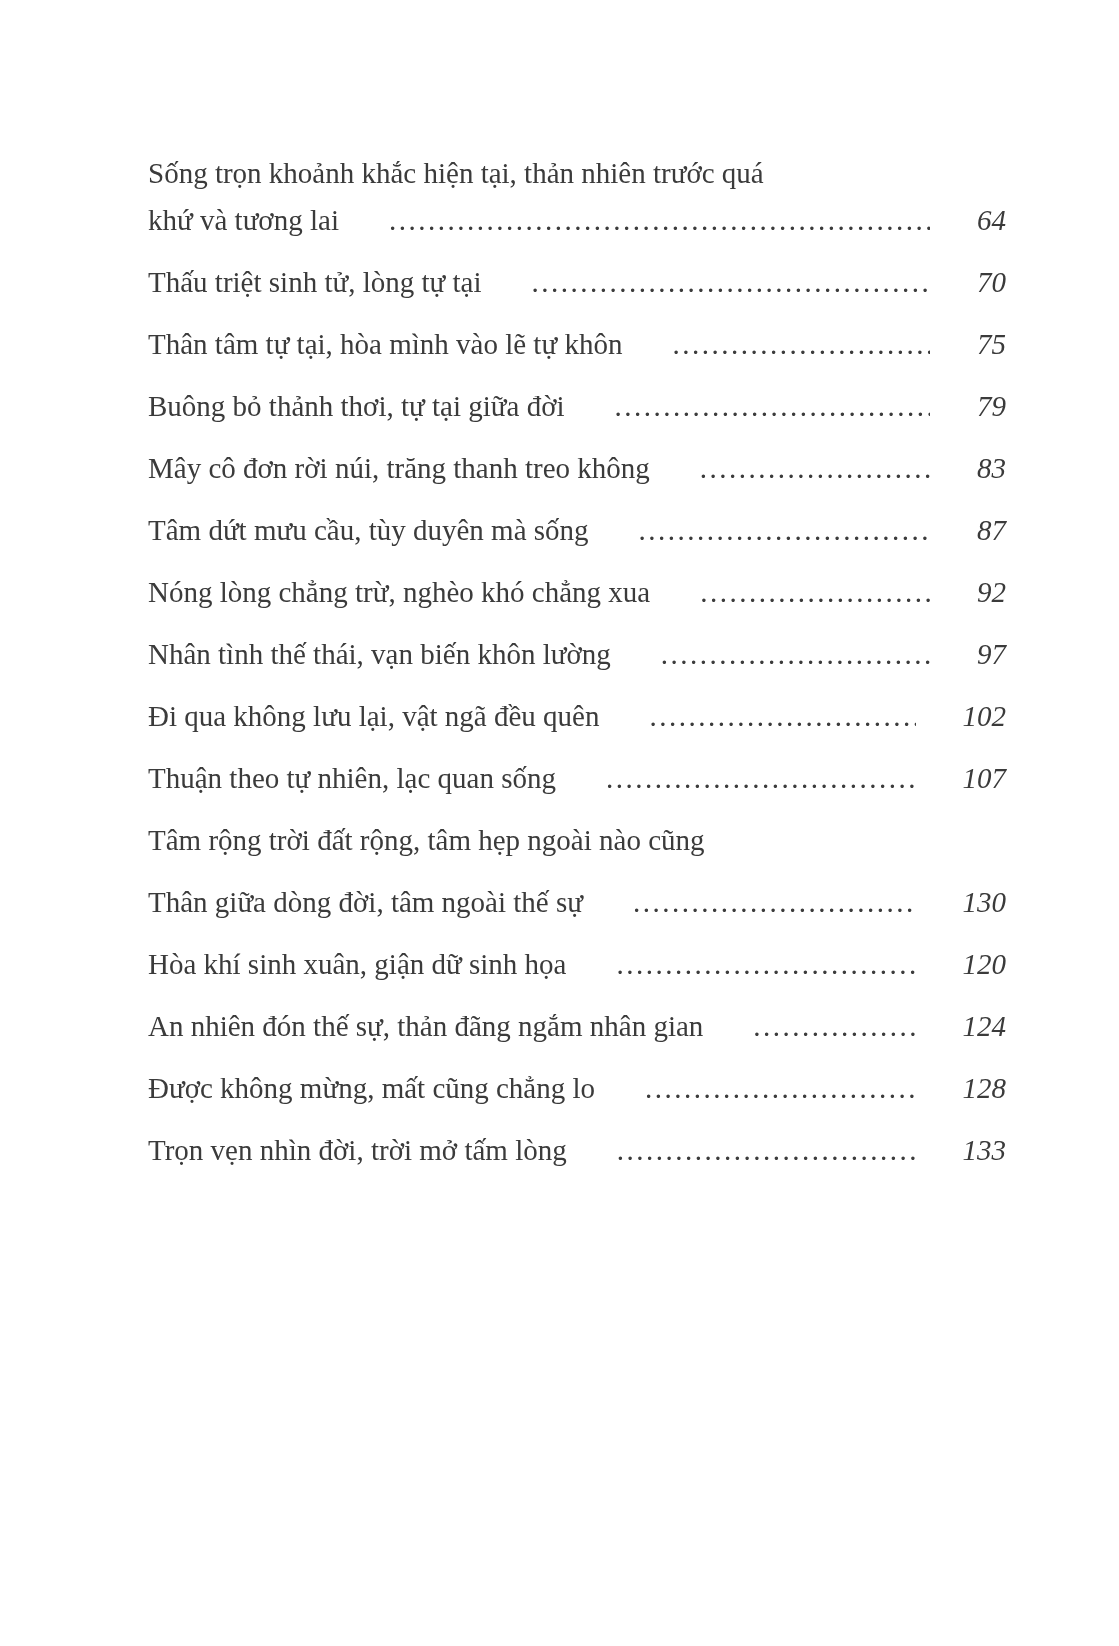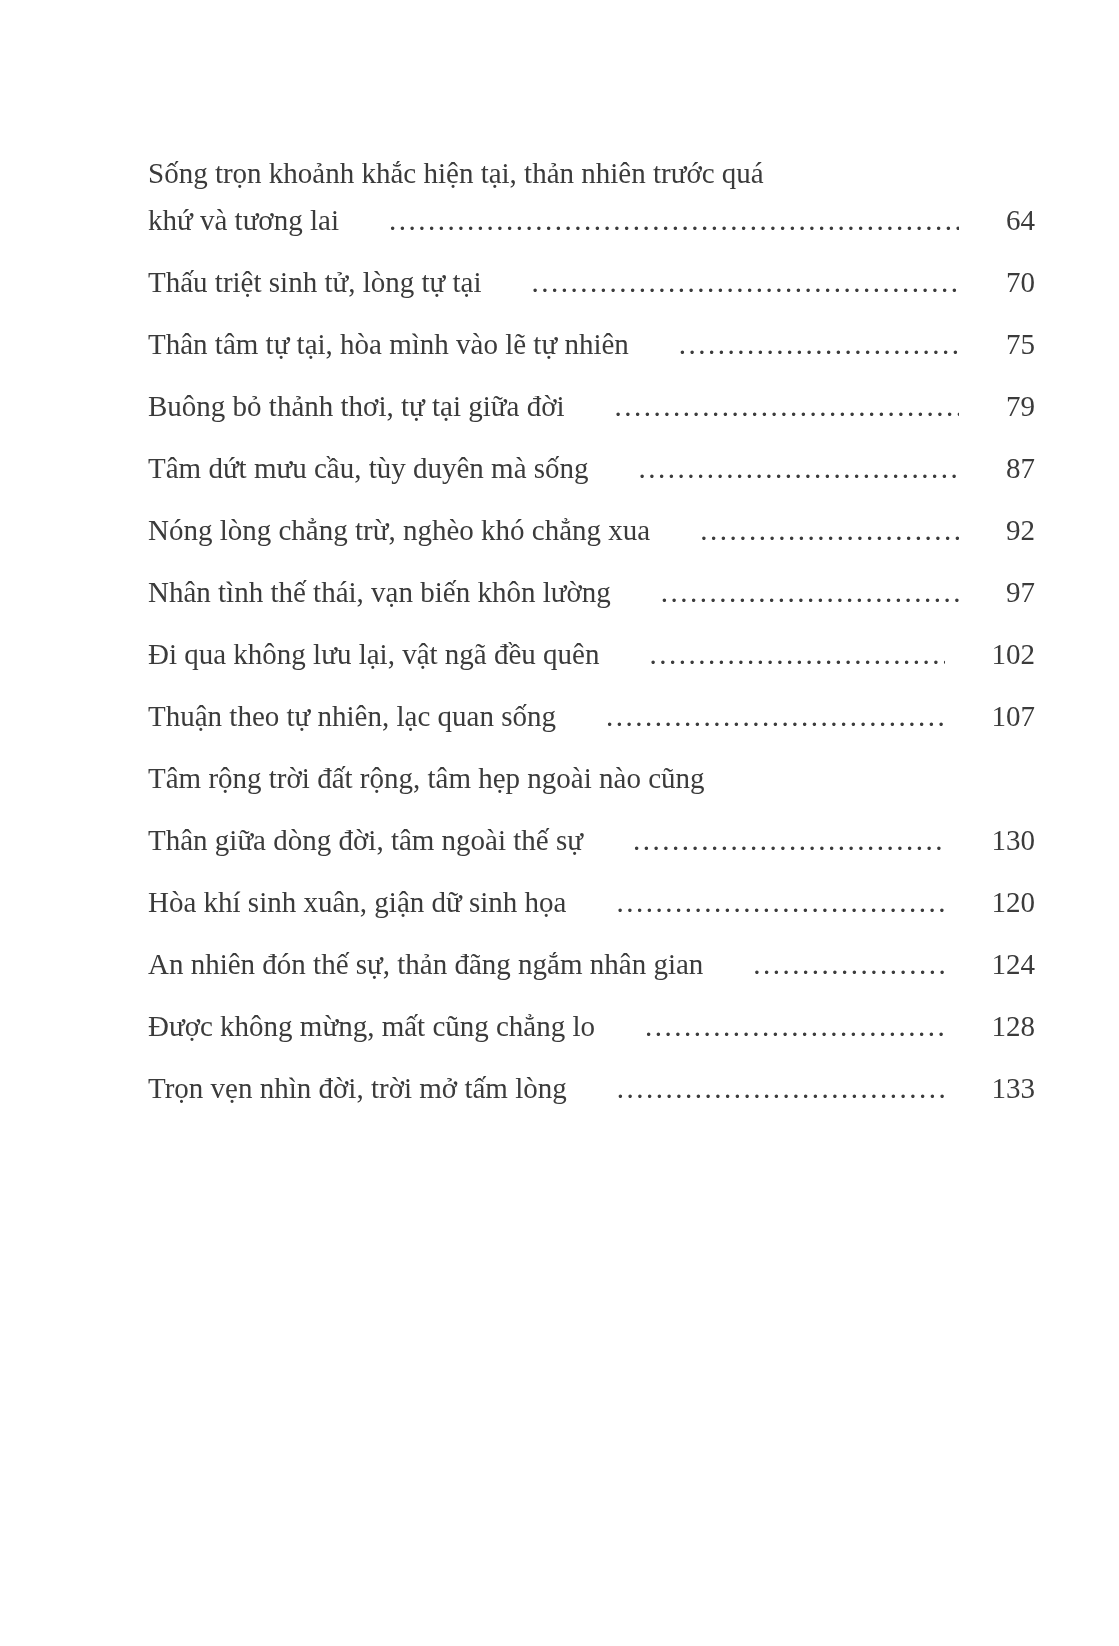--- a/index.html
+++ b/index.html
@@ -11,21 +11,21 @@
     width: 1119px;
     height: 1646px;
     font-family: "Liberation Serif", serif;
     color: #3b3b3b;
     overflow: hidden;
   }
   .page {
     box-sizing: border-box;
     width: 1119px;
     height: 1188px;
-    padding: 150px 84px 0 148px;
+    padding: 150px 113px 0 148px;
     background: #ffffff;
   }
   .toc-entry {
     margin-bottom: 15px;
   }
   .toc-line {
     font-size: 29px;
     line-height: 47px;
     white-space: nowrap;
   }
@@ -47,20 +47,21 @@
     letter-spacing: 2.5px;
     color: #3b3b3b;
   }
   .leader::after {
     content: "........................................................................................................................................................................................";
   }
   .pagenum {
     flex: 0 0 auto;
     white-space: nowrap;
     text-align: right;
+    font-style: italic;
   }
 </style>
 </head>
 <body>
 
 <div class="page">
   <div>
       <div class="toc-entry">
         <div class="toc-line"><span class="toc-title">Sống trọn khoảnh khắc hiện tại, thản nhiên trước quá</span></div>
         <div class="toc-line last">
@@ -71,30 +72,37 @@
       </div>
       <div class="toc-entry">
         <div class="toc-line last">
           <span class="toc-title">Thấu triệt sinh tử, lòng tự tại</span>
           <span class="leader"></span>
           <span class="pagenum">70</span>
         </div>
       </div>
       <div class="toc-entry">
         <div class="toc-line last">
-          <span class="toc-title">Thân tâm tự tại, hòa mình vào lẽ tự nhiên</span>
+          <span class="toc-title">Thân tâm tự tại, hòa mình vào lẽ tự khôn</span>
           <span class="leader"></span>
           <span class="pagenum">75</span>
         </div>
       </div>
       <div class="toc-entry">
         <div class="toc-line last">
           <span class="toc-title">Buông bỏ thảnh thơi, tự tại giữa đời</span>
           <span class="leader"></span>
           <span class="pagenum">79</span>
+        </div>
+      </div>
+      <div class="toc-entry">
+        <div class="toc-line last">
+          <span class="toc-title">Mây cô đơn rời núi, trăng thanh treo không</span>
+          <span class="leader"></span>
+          <span class="pagenum">83</span>
         </div>
       </div>
       <div class="toc-entry">
         <div class="toc-line last">
           <span class="toc-title">Tâm dứt mưu cầu, tùy duyên mà sống</span>
           <span class="leader"></span>
           <span class="pagenum">87</span>
         </div>
       </div>
       <div class="toc-entry">

